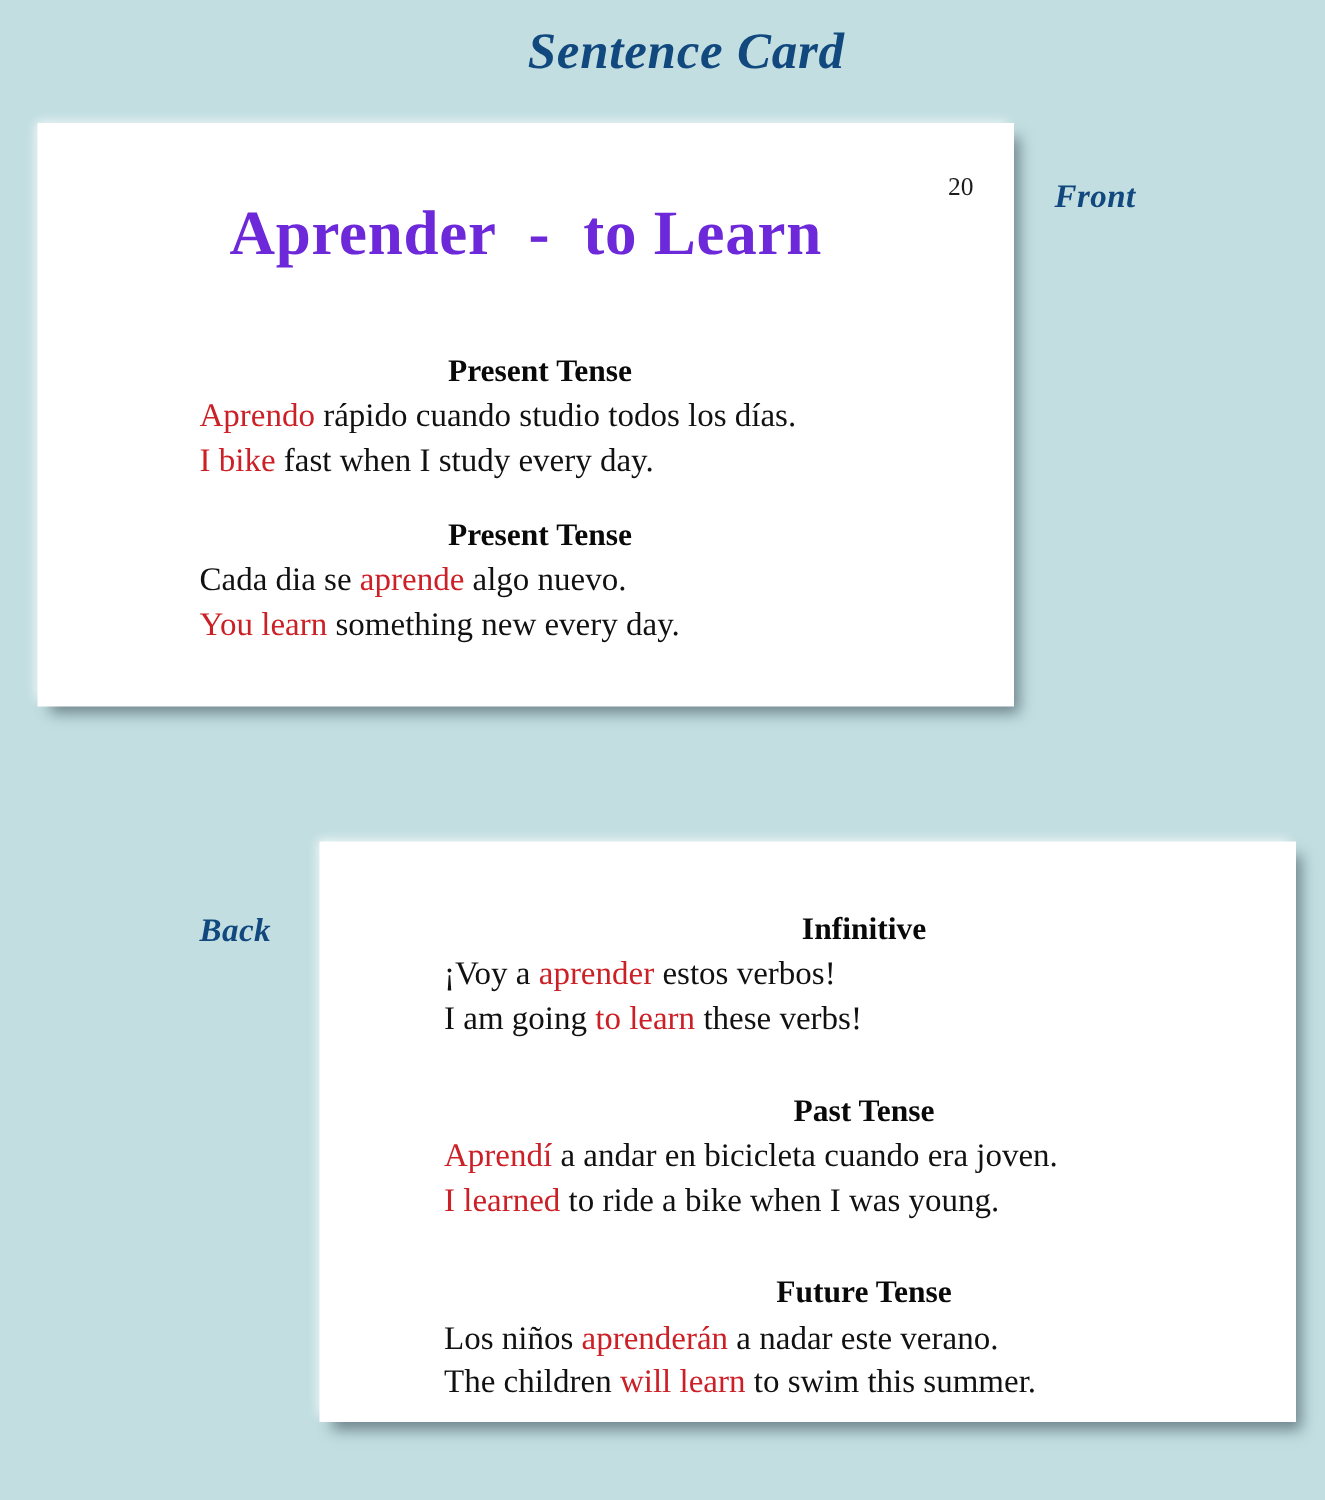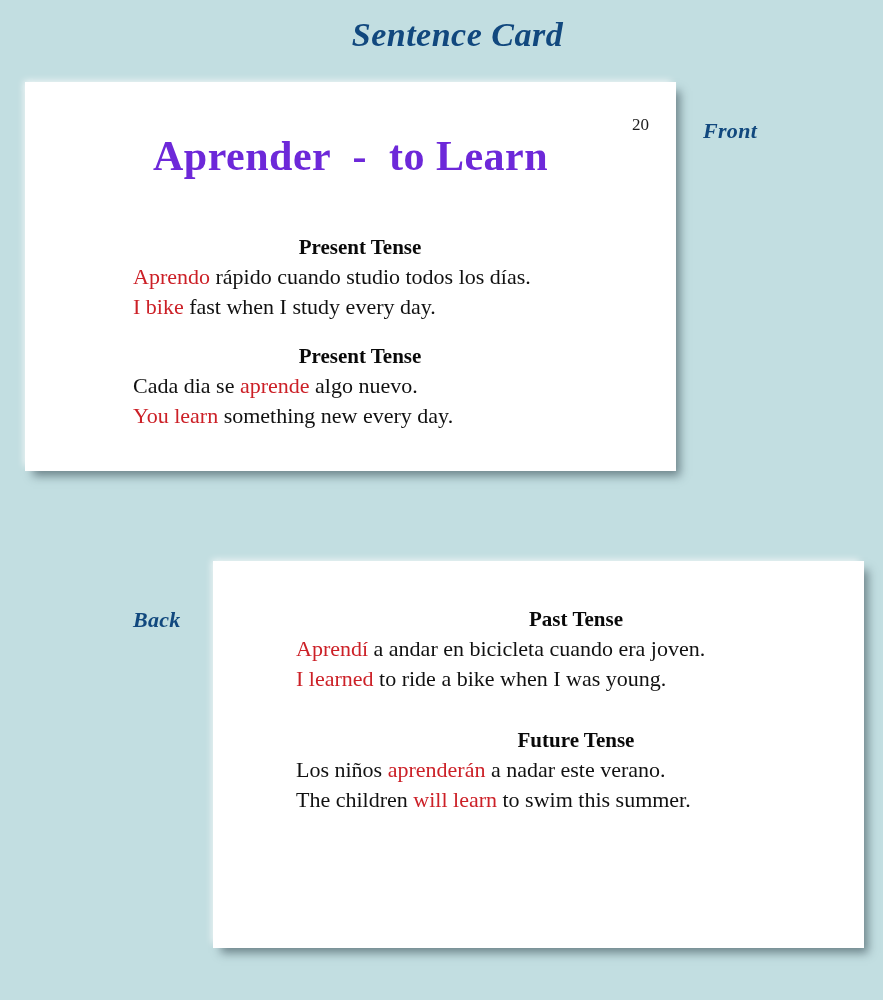--- a/index.html
+++ b/index.html
@@ -151,20 +151,25 @@
         <div class="block-title">Present Tense</div>
         <div class="sentence"><span>Cada dia se </span><span class="hl">aprende</span><span> algo nuevo.</span></div>
         <div class="sentence"><span class="hl">You learn</span><span> something new every day.</span></div>
       </div>
     </div>
 </div>
 
 <div class="card card-back">
   <div class="blocks-back">
       <div class="block">
+        <div class="block-title">Infinitive</div>
+        <div class="sentence"><span>¡Voy a </span><span class="hl">aprender</span><span> estos verbos!</span></div>
+        <div class="sentence"><span>I am going </span><span class="hl">to learn</span><span> these verbs!</span></div>
+      </div>
+      <div class="block">
         <div class="block-title">Past Tense</div>
         <div class="sentence"><span class="hl">Aprendí</span><span> a andar en bicicleta cuando era joven.</span></div>
         <div class="sentence"><span class="hl">I learned</span><span> to ride a bike when I was young.</span></div>
       </div>
       <div class="block">
         <div class="block-title">Future Tense</div>
         <div class="sentence"><span>Los niños </span><span class="hl">aprenderán</span><span> a nadar este verano.</span></div>
         <div class="sentence"><span>The children </span><span class="hl">will learn</span><span> to swim this summer.</span></div>
       </div>
     </div>

